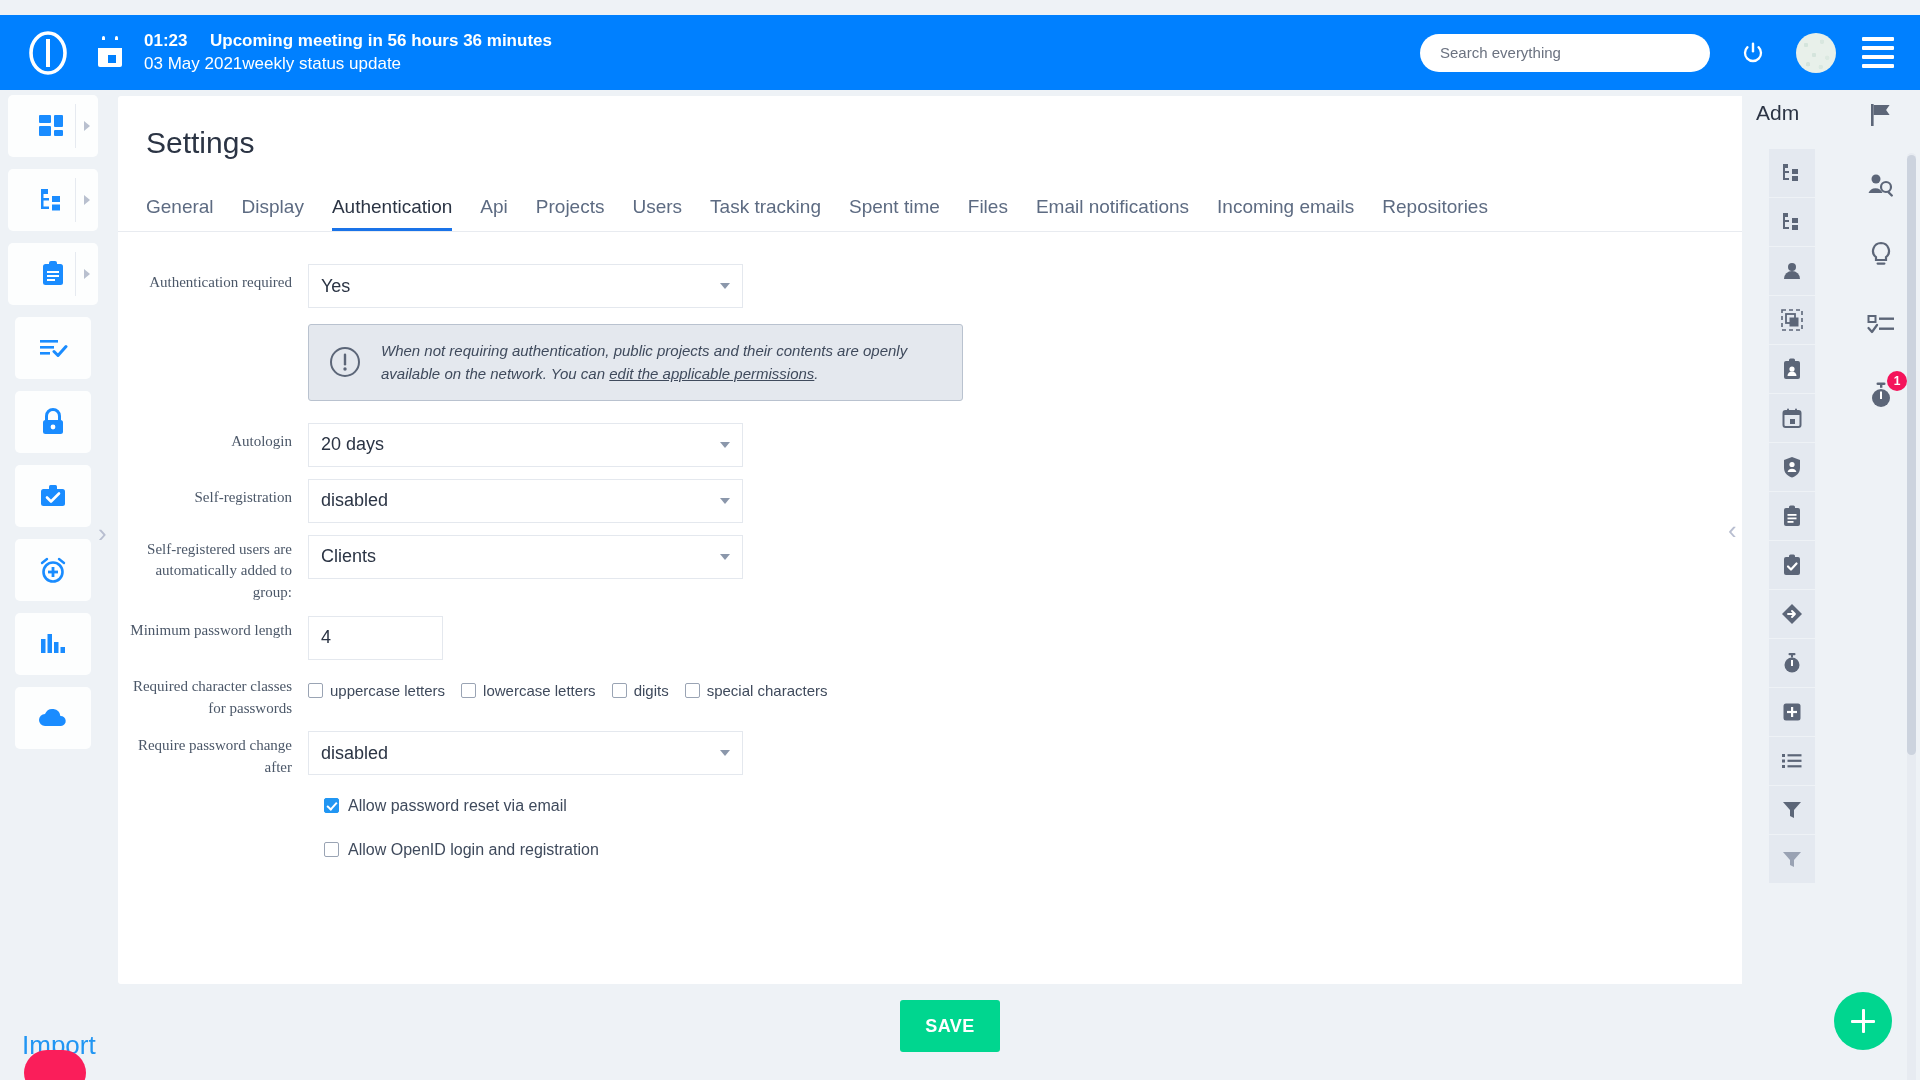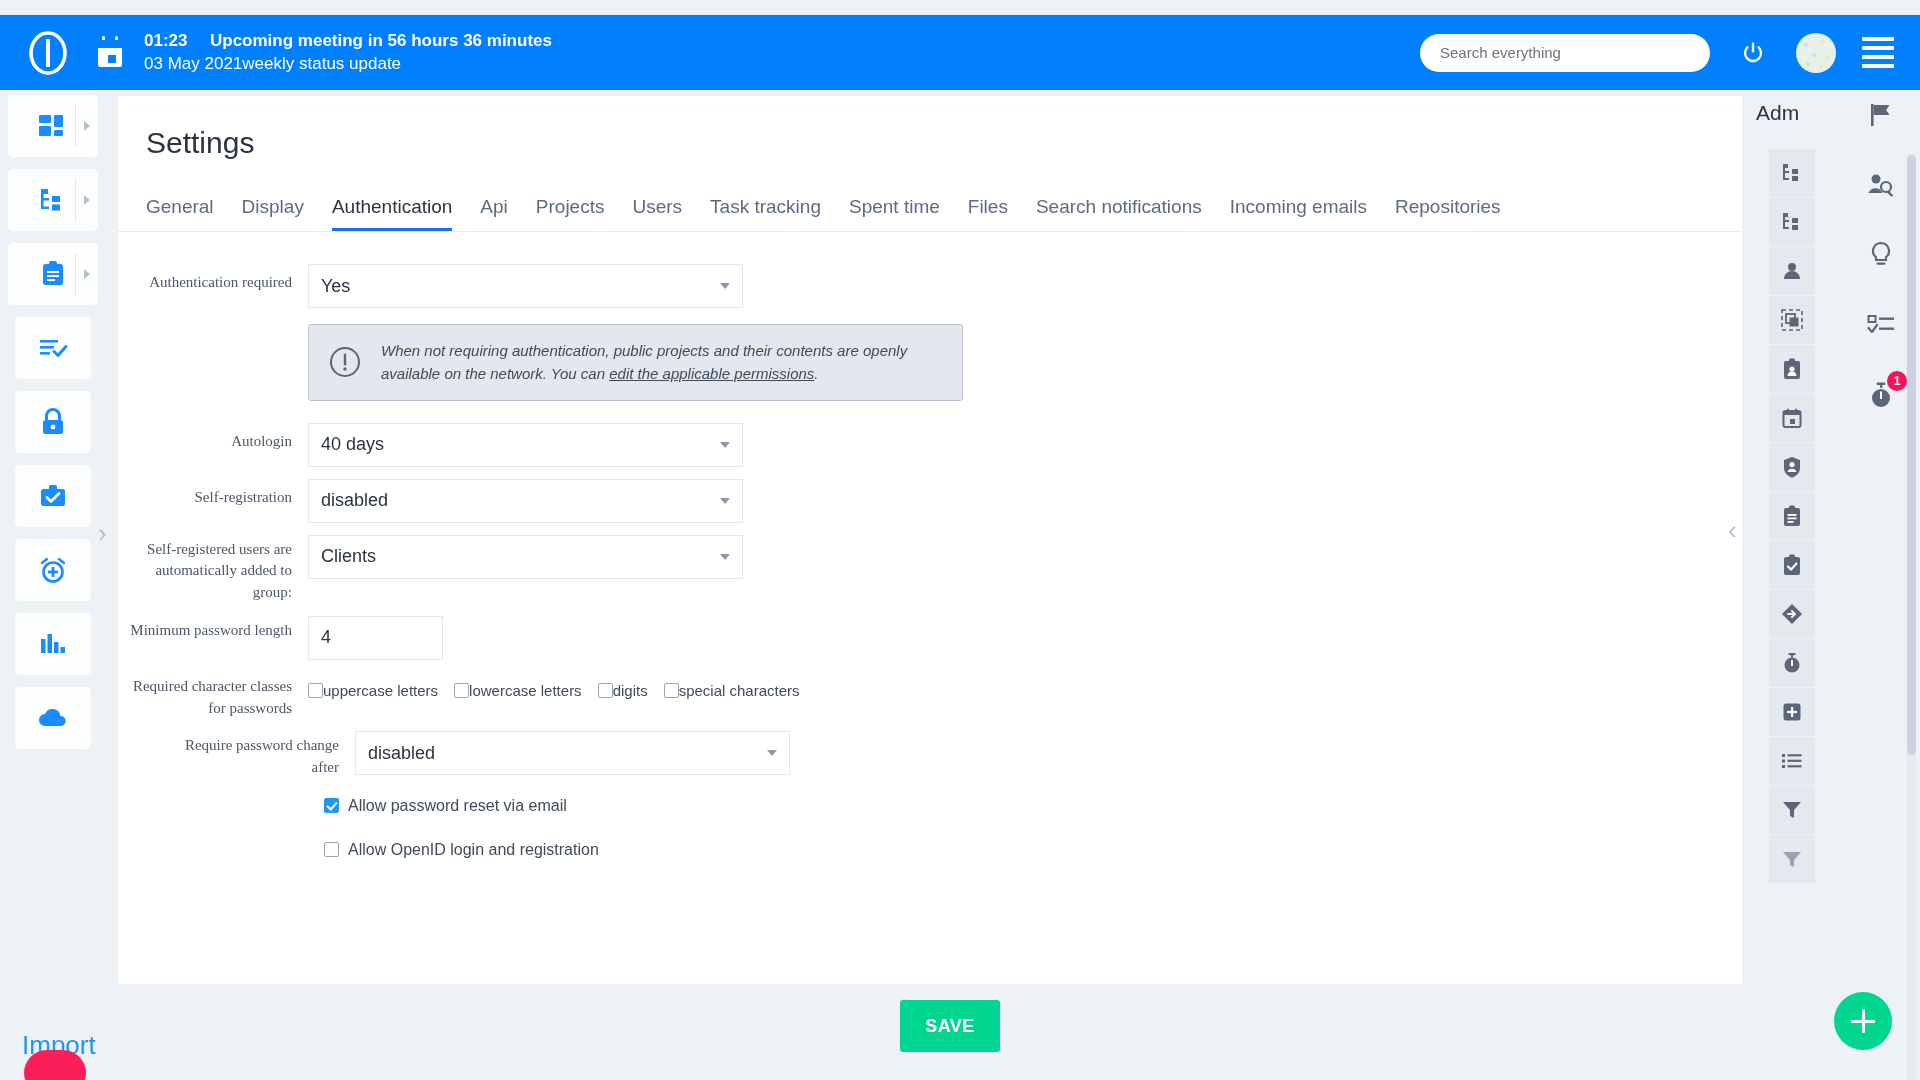--- a/index.html
+++ b/index.html
@@ -160,21 +160,21 @@
     border-radius: 3px;
     display: flex; align-items: center; gap: 18px;
     padding: 14px 18px;
   }
   .infobox .itxt {
     font-size: 15px; font-style: italic; color: #3f4a5c; line-height: 1.55;
   }
   .infobox .ilink { text-decoration: underline; color: #3f4a5c; cursor: pointer; }
 
   .cbrow { display: flex; align-items: center; gap: 16px; padding-top: 10px; }
-  .cbitem { display: flex; align-items: center; cursor: pointer; }
+  .cbitem { display: flex; align-items: center; gap: 7px; cursor: pointer; }
   .cbox {
     width: 15px; height: 15px; border: 1px solid #9aa4b4;
     background: #fff; border-radius: 2px; flex: none;
   }
   .cbox.checked {
     background: #2196f3; border-color: #2196f3;
     position: relative;
   }
   .cbox.checked::after {
     content: ""; position: absolute; left: 4px; top: 1px;
@@ -413,21 +413,21 @@
   <div class="tabs">
     <div class="tab">General</div>
     <div class="tab">Display</div>
     <div class="tab active">Authentication</div>
     <div class="tab">Api</div>
     <div class="tab">Projects</div>
     <div class="tab">Users</div>
     <div class="tab">Task tracking</div>
     <div class="tab">Spent time</div>
     <div class="tab">Files</div>
-    <div class="tab">Search notifications</div>
+    <div class="tab">Email notifications</div>
     <div class="tab">Incoming emails</div>
     <div class="tab">Repositories</div>
   </div>
 
   <div class="formwrap">
 
     <div class="frow">
       <div class="flabel">Authentication required</div>
       <div class="fctl">
         <div class="selbox">
@@ -444,21 +444,21 @@
             <span>When not requiring authentication, public projects and their contents are openly available on the network. You can </span><span class="ilink">edit the applicable permissions</span><span>.</span>
           </div>
         </div>
       </div>
     </div>
 
     <div class="frow" style="margin-top:22px;">
       <div class="flabel">Autologin</div>
       <div class="fctl">
         <div class="selbox">
-          <span>40 days</span>
+          <span>20 days</span>
           <span class="arrow"></span>
         </div>
       </div>
     </div>
 
     <div class="frow">
       <div class="flabel">Self-registration</div>
       <div class="fctl">
         <div class="selbox">
           <span>disabled</span>
@@ -502,21 +502,21 @@
           </div>
           <div class="cbitem">
             <span class="cbox"></span>
             <span class="cblabel">special characters</span>
           </div>
         </div>
       </div>
     </div>
 
 
-    <div class="frow" style="margin-top:10px;padding-left:47px;">
+    <div class="frow" style="margin-top:10px;">
       <div class="flabel ml">Require password change after</div>
       <div class="fctl">
         <div class="selbox">
           <span>disabled</span>
           <span class="arrow"></span>
         </div>
       </div>
     </div>
 
     <div class="standalone-cb">

